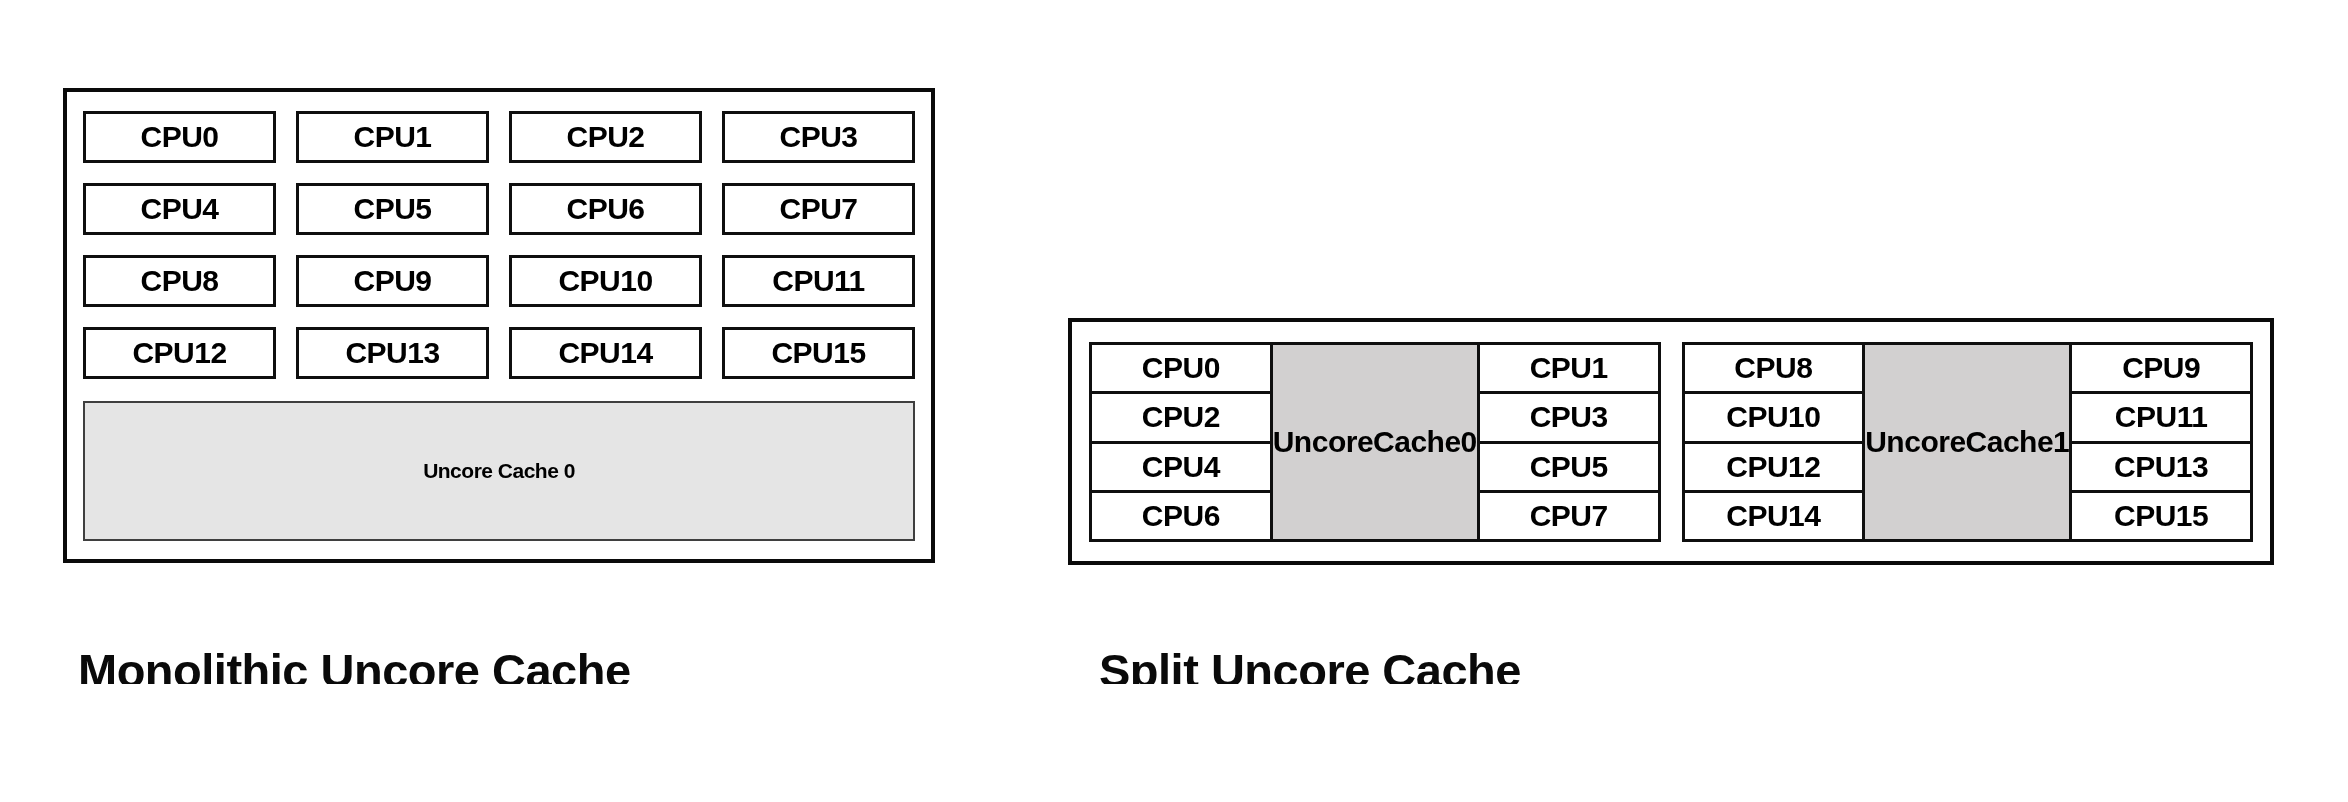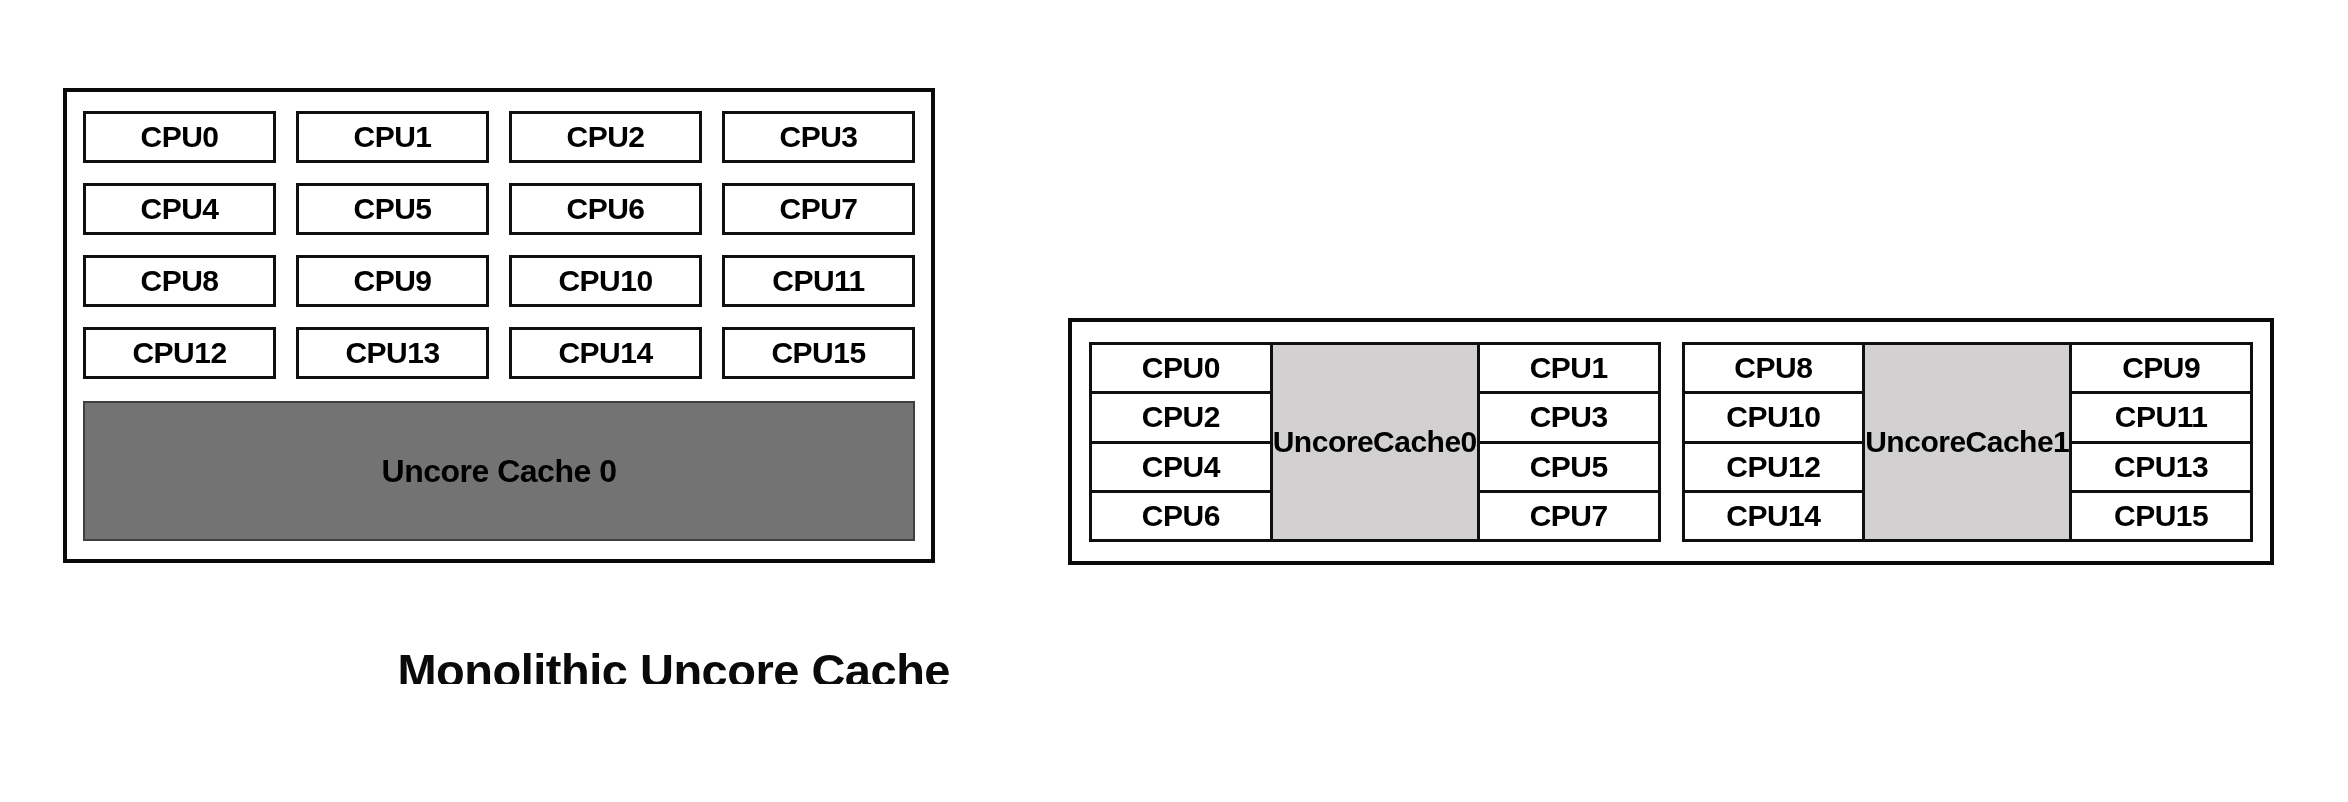--- a/index.html
+++ b/index.html
@@ -22,21 +22,21 @@
     position: absolute;
     box-sizing: border-box;
     border: 4px solid #0a0a0a;
     background: #ffffff;
   }
   .caption {
     position: absolute;
     font-weight: bold;
     font-size: 47px;
     line-height: 50px;
-    text-align: right;
+    text-align: left;
     letter-spacing: -0.5px;
     color: #0a0a0a;
     white-space: nowrap;
   }
 
   
   #mono-box {
     left: 63px;
     top: 88px;
     width: 872px;
@@ -59,26 +59,26 @@
     justify-content: center;
     font-weight: bold;
     font-size: 30px;
     letter-spacing: -0.5px;
   }
   .mono-cache {
     box-sizing: border-box;
     margin-top: 22px;
     height: 140px;
     border: 2px solid #3f3f3f;
-    background: #737373;
-    display: flex;
-    align-items: center;
-    justify-content: center;
-    font-weight: bold;
-    font-size: 32px;
+    background: #e5e5e5;
+    display: flex;
+    align-items: center;
+    justify-content: center;
+    font-weight: bold;
+    font-size: 21px;
     letter-spacing: -0.5px;
   }
 
   
   #split-box {
     left: 1068px;
     top: 318px;
     width: 1206px;
     height: 247px;
     padding: 19px 17px 18px 17px;
@@ -196,14 +196,15 @@
         <div class="split-cell">CPU9</div>
         <div class="split-cell">CPU11</div>
         <div class="split-cell">CPU13</div>
         <div class="split-cell">CPU15</div>
       </div>
     </div>
 
   </div>
 
   <div id="mono-caption" class="caption">Monolithic Uncore Cache</div>
+  <div id="split-caption" class="caption">Split Uncore Cache</div>
 
 </div>
 
 </body></html>

